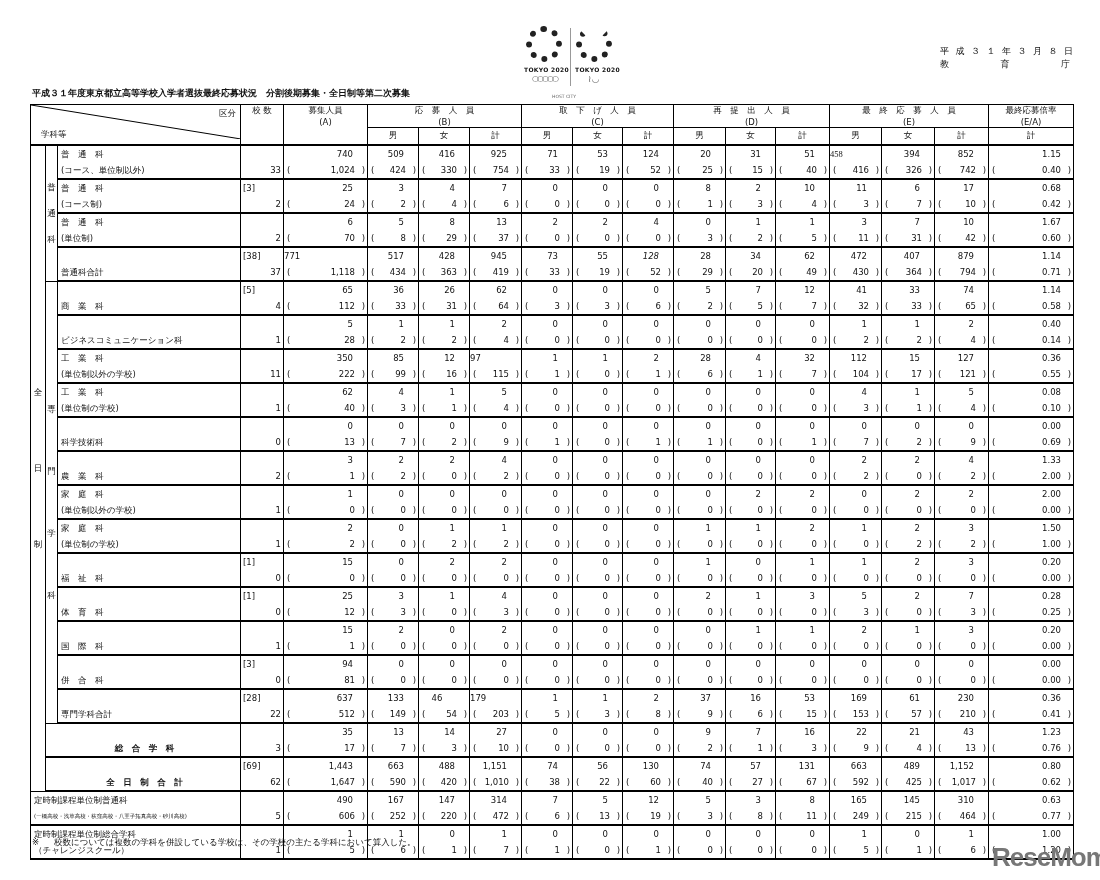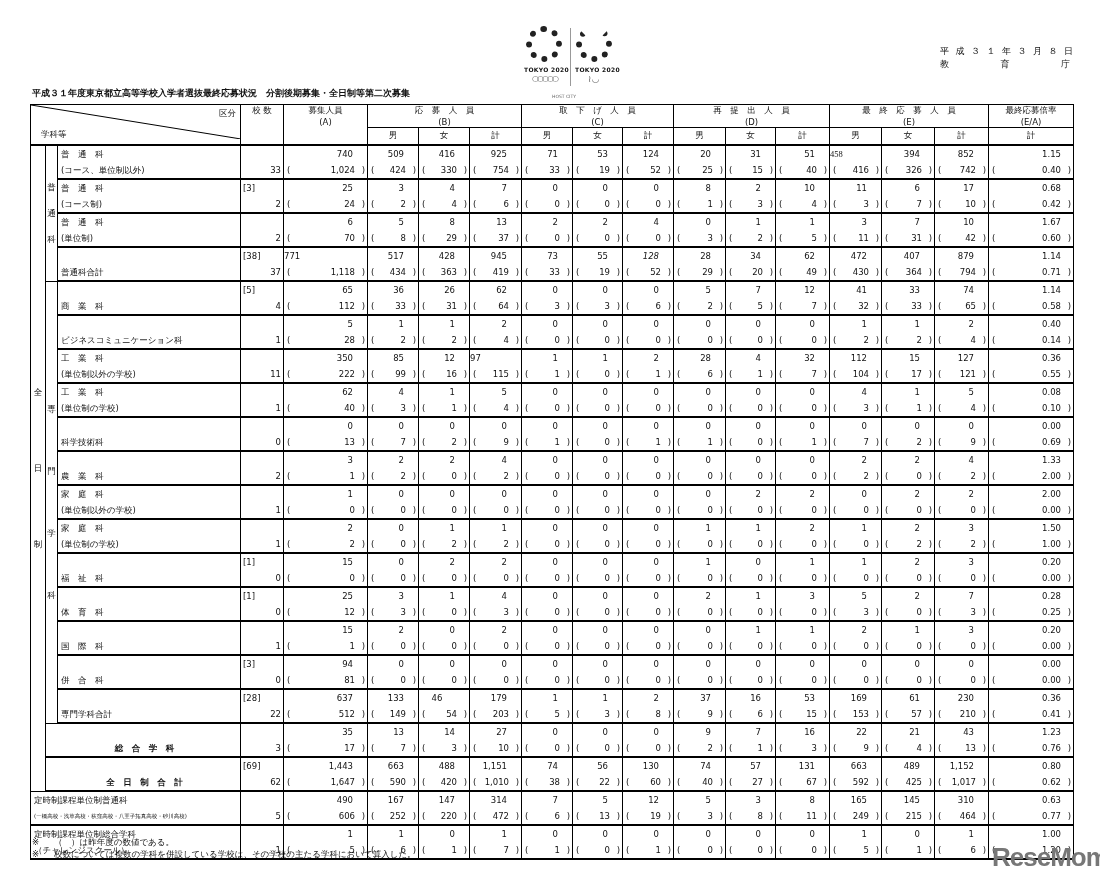--- a/index.html
+++ b/index.html
@@ -2138,21 +2138,21 @@
         </td>
         <td class="cell thick-b">
           <span class="cur" style="padding-right: 14px;">46</span>
           <span class="prev">
             <span class="lp">(</span>
             <span class="v">54</span>
             <span class="rp">)</span>
           </span>
         </td>
         <td class="cell thick-b">
-          <span class="cur" style="text-align: right; padding-right: 14px;">179</span>
+          <span class="cur" style="text-align: left; padding-right: 14px;">179</span>
           <span class="prev">
             <span class="lp">(</span>
             <span class="v">203</span>
             <span class="rp">)</span>
           </span>
         </td>
         <td class="cell thick-b">
           <span class="cur" style="text-align: right; padding-right: 14px;">1</span>
           <span class="prev">
             <span class="lp">(</span>
@@ -2718,16 +2718,15 @@
             <span class="lp">(</span>
             <span class="v">1.20</span>
             <span class="rp">)</span>
           </span>
         </td>
       </tr>
     </tbody>
 </table>
 
 <div class="notes">
-  <div><span>※</span><span>（　）は昨年度の数値である。</span></div>
   <div><span>※</span><span>校数については複数の学科を併設している学校は、その学校の主たる学科において算入した。</span></div>
 </div>
 <div class="resemom">ReseMom.</div>
 
 </body></html>

